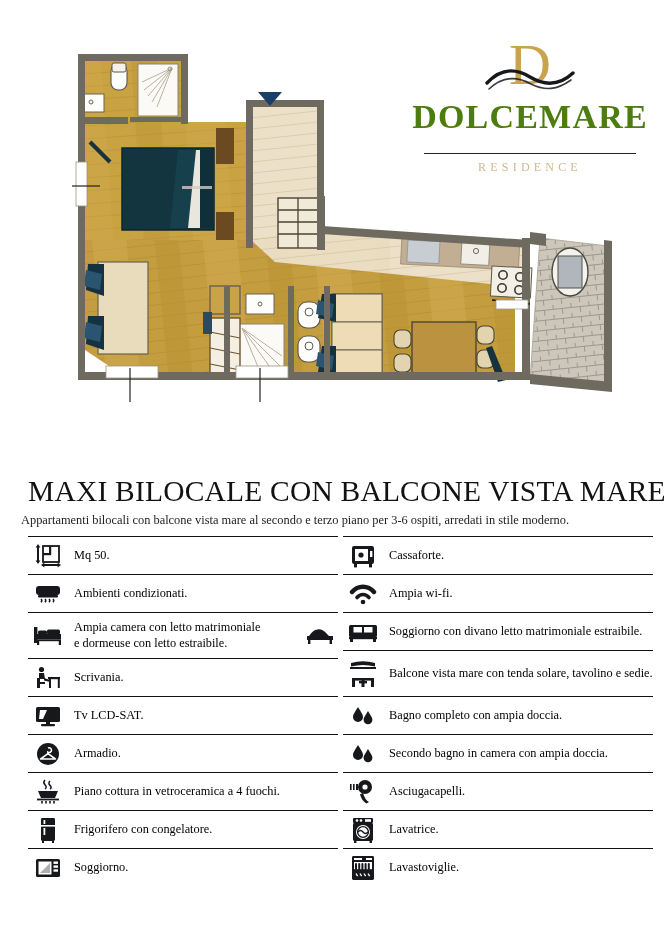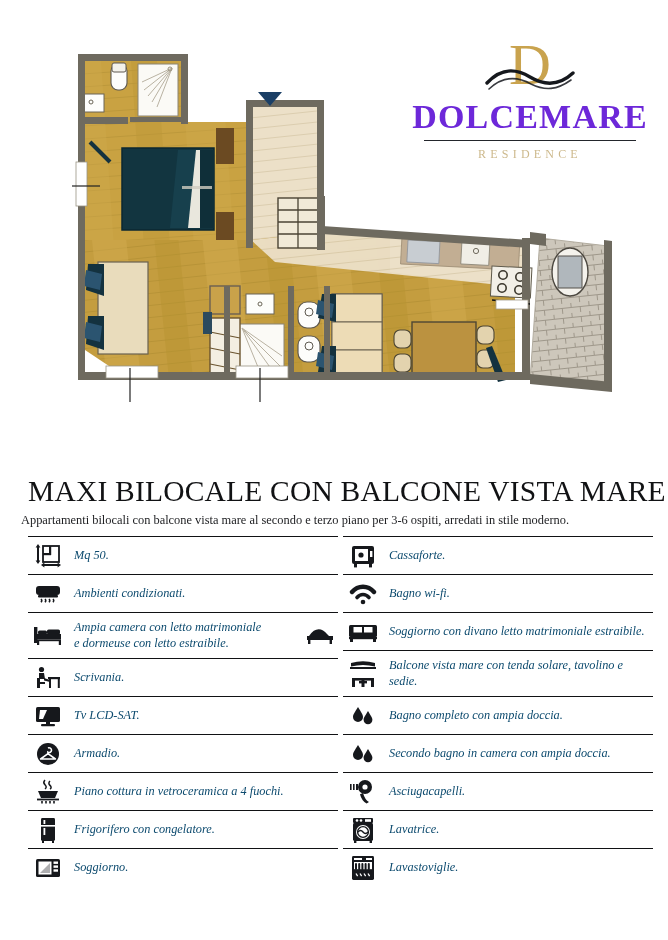--- a/index.html
+++ b/index.html
@@ -26,22 +26,22 @@
     font-size:58px;line-height:58px;color:#c9a34e;
     font-weight:400;letter-spacing:0;
   }
   #brand-wave{
     position:absolute;left:50%;top:30px;transform:translateX(-50%);
     width:90px;height:26px;
   }
   #brand-name{
     font-family:"Liberation Serif", serif;
     font-size:34px;line-height:38px;letter-spacing:1.2px;
-    color:#6d28d9;font-weight:700;
-    padding-bottom:3px;
+    color:#4d7c0f;font-weight:700;
+    padding-bottom:16px;
   }
   #brand-rule{
     width:212px;height:1.4px;background:#23262c;margin:1px auto 6px auto;
   }
   #brand-sub{
     font-family:"Liberation Serif", serif;
     font-size:12px;letter-spacing:4.2px;color:#cdb98c;font-weight:400;
   }
 
   
@@ -79,23 +79,22 @@
     box-sizing:border-box;
   }
   .ficon{
     width:40px;min-width:40px;height:34px;
     display:flex;align-items:center;justify-content:center;
     margin-right:6px;
   }
   .ficon svg{display:block;}
   .flabel{
     font-family:"Liberation Serif", serif;
-    font-size:12.3px;line-height:15.5px;color:#0c4a6e;
+    font-size:12.3px;line-height:15.5px;color:#000000;
     flex:1;
-    font-style:italic;
   }
   .flabel .l2{display:block;}
   .ficon-right{
     width:36px;min-width:36px;height:30px;
     display:flex;align-items:center;justify-content:center;
   }
   .row-tall{min-height:46px;align-items:center;}
 </style>
 </head>
 <body>
@@ -513,21 +512,21 @@
     <div class="frow">
       <span class="ficon">
         <svg width="28" height="22" viewBox="0 0 28 22">
           <g fill="none" stroke="#16181c" stroke-linecap="round">
             <path d="M3 9 C9 2, 19 2, 25 9" stroke-width="4.4"></path>
             <path d="M8 14.5 C11.5 10.5, 16.5 10.5, 20 14.5" stroke-width="3.6"></path>
           </g>
           <circle cx="14" cy="19" r="2.3" fill="#16181c"></circle>
         </svg>
       </span>
-      <span class="flabel">Bagno wi-fi.</span>
+      <span class="flabel">Ampia wi-fi.</span>
     </div>
 
     <div class="frow">
       <span class="ficon">
         <svg width="30" height="22" viewBox="0 0 30 22">
           <g fill="#16181c">
             <rect x="1" y="4" width="28" height="12" rx="1.5"></rect>
             <rect x="5.5" y="6" width="8.5" height="5.5" fill="#ffffff"></rect>
             <rect x="16" y="6" width="8.5" height="5.5" fill="#ffffff"></rect>
             <rect x="1" y="16" width="28" height="2.2"></rect>

